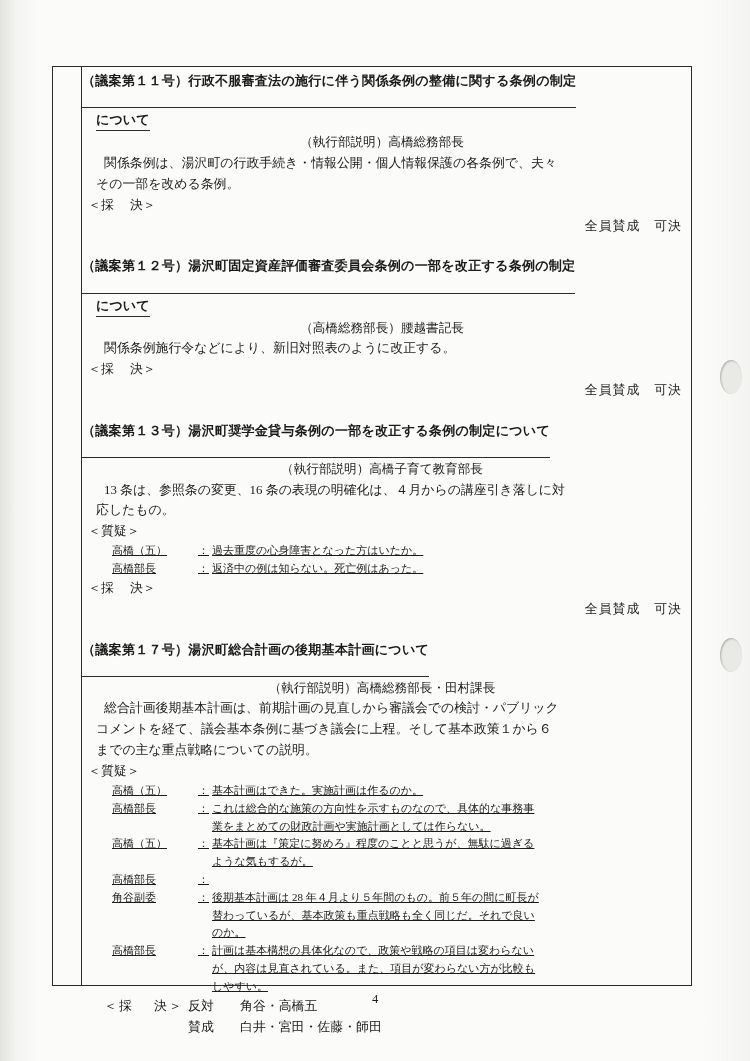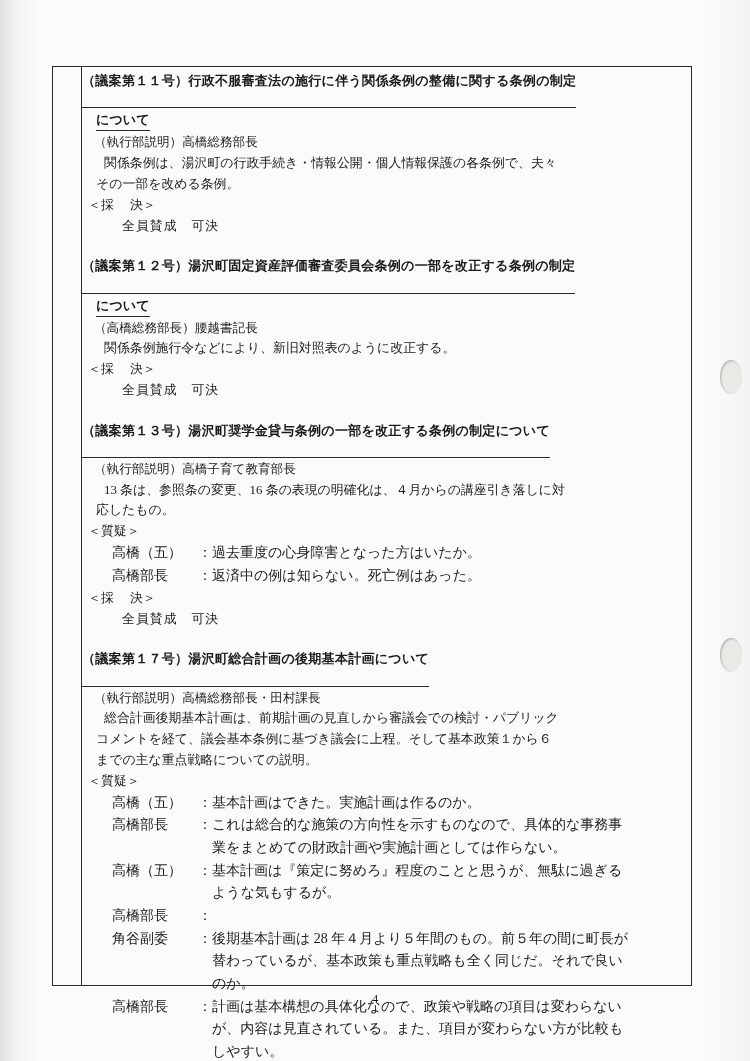--- a/index.html
+++ b/index.html
@@ -67,43 +67,45 @@
     margin-bottom: 1px;
   }
   .heading-line2 {
     font-weight: bold;
     border-bottom: 1.1px solid #2b2b2b;
     display: inline-block;
     margin-left: 14px;
     padding-bottom: 0px;
   }
   .sub {
-    margin-left: 12px;
     font-size: 12.6px;
+    text-align: center;
   }
   .body-line {
     margin-left: 22px;
     font-size: 12.9px;
   }
   .body-line.indent2 {
     margin-left: 14px;
   }
   .marker {
     margin-left: 6px;
     font-size: 12.9px;
   }
   .result {
     margin-left: 40px;
     font-size: 12.9px;
     letter-spacing: 1px;
+    text-align: right;
   }
   .qa {
     display: flex;
     margin-left: 30px;
-    font-size: 14px;
+    font-size: 11px;
+    text-decoration: underline;
   }
   .qa .who {
     width: 86px;
     flex: 0 0 86px;
   }
   .qa .sep {
     width: 14px;
     flex: 0 0 14px;
   }
   .qa .what {

